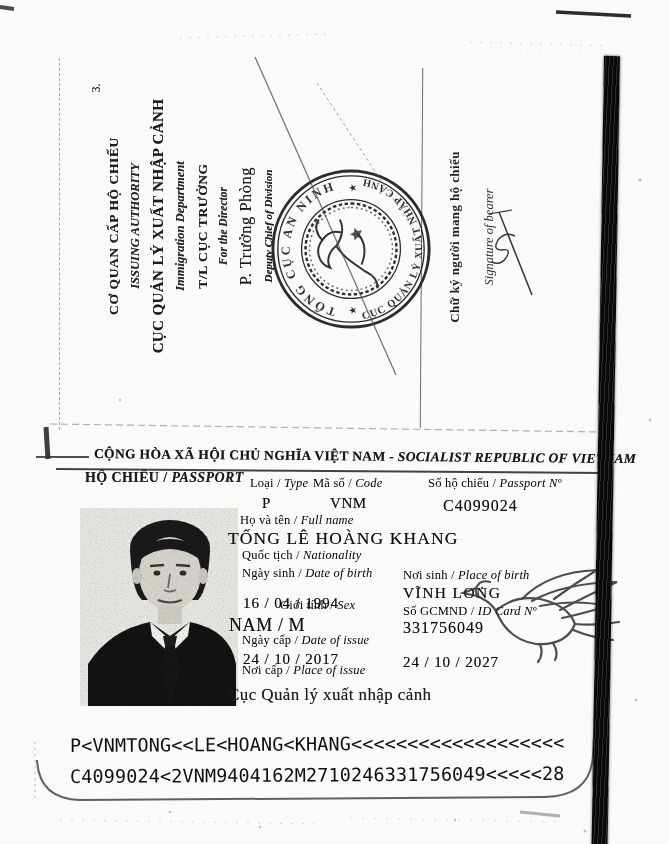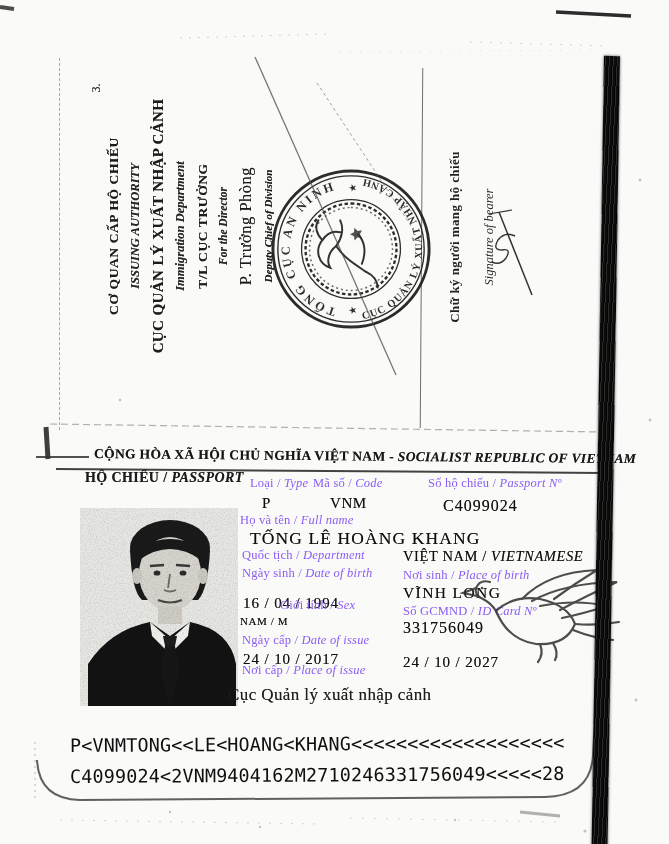--- a/index.html
+++ b/index.html
@@ -30,26 +30,26 @@
   .band{position:absolute;left:604px;top:56px;width:16px;height:790px;
         transform:rotate(.9deg);transform-origin:50% 0;
         background:repeating-linear-gradient(92deg,#050505 0 1px,#2a2a28 1px 2px,#0c0c0c 2px 4px);
         box-shadow:0 0 3px rgba(20,20,20,.7);}
   
   .hdr{left:94px;top:446px;font-size:13.5px;font-weight:700;letter-spacing:.35px;
        transform:rotate(.55deg);transform-origin:0 50%;color:#161616;}
   .hdr .en{font-style:italic;}
   .doc-title{left:85px;top:470px;font-size:14px;font-weight:700;letter-spacing:.4px;}
   .doc-title .en{font-style:italic;margin-top:48px;}
-  .lb{font-size:12.5px;color:#8b5cf6;letter-spacing:.2px;}
+  .lb{font-size:12.5px;color:#000000;letter-spacing:.2px;}
   .lb .en{font-style:italic;}
   .val{font-size:15px;color:#101010;letter-spacing:.6px;}
   .val .en{font-style:italic;}
   .val-lg{font-size:16px;letter-spacing:1px;}
-  .name{font-size:17.5px;letter-spacing:1.1px;color:#0e0e0e;margin-left:22px;}
+  .name{font-size:17.5px;letter-spacing:1.1px;color:#0e0e0e;}
   .poi-val{font-size:17px;letter-spacing:.4px;}
   .mrz{left:70px;font-family:"DejaVu Sans Mono","Liberation Mono",monospace;
        font-size:18.5px;letter-spacing:.1px;color:#0f0f0f;
        transform:rotate(-.35deg);transform-origin:0 50%;}
   .photo{position:absolute;left:80px;top:508px;width:158px;height:198px;}
   .dove{position:absolute;left:456px;top:566px;width:170px;height:100px;opacity:.85;}
   .artifacts{position:absolute;left:0;top:0;width:669px;height:844px;pointer-events:none;}
   .ink{text-shadow:0 0 .45px rgba(10,10,10,.55);}
 </style>
 </head>
@@ -156,42 +156,39 @@
     </g>
     <rect width="158" height="198" filter="url(#grain)" opacity="0.3"></rect>
   </svg>
 
   <div class="abs lb" style="left:240px;top:513px;">
     <span>Họ và tên</span><span> / </span><span class="en">Full name</span>
   </div>
   <div class="abs name ink" style="left:228px;top:528px;">TỐNG LÊ HOÀNG KHANG</div>
 
   <div class="abs lb" style="left:242px;top:548px;">
-    <span>Quốc tịch</span><span> / </span><span class="en">Department</span>
-  </div>
-  <div class="abs val ink" style="left:403px;top:548px;font-size:14.5px;">
-    <span>VIỆT NAM</span><span> / </span><span class="en">VIETNAMESE</span>
+    <span>Quốc tịch</span><span> / </span><span class="en">Nationality</span>
   </div>
 
   <div class="abs lb" style="left:242px;top:566px;">
     <span>Ngày sinh</span><span> / </span><span class="en">Date of birth</span>
   </div>
   <div class="abs lb" style="left:403px;top:568px;">
     <span>Nơi sinh</span><span> / </span><span class="en">Place of birth</span>
   </div>
   <div class="abs val ink" style="left:243px;top:583px;letter-spacing:.9px;margin-top:12px;">16 / 04 / 1994</div>
   <div class="abs val ink" style="left:403px;top:584px;font-size:15.5px;letter-spacing:1.4px;">VĨNH LONG</div>
 
   <div class="abs lb" style="left:240px;top:598px;margin-left:40px;">
     <span>Giới tính</span><span> / </span><span class="en">Sex</span>
   </div>
   <div class="abs lb" style="left:403px;top:604px;">
     <span>Số GCMND</span><span> / </span><span class="en">ID Card Nº</span>
   </div>
-  <div class="abs val ink" style="left:240px;top:615px;font-size:11px;">NAM / M</div>
+  <div class="abs val ink" style="left:229px;top:615px;font-size:18px;">NAM / M</div>
   <div class="abs val val-lg ink" style="left:403px;top:619px;">331756049</div>
 
   <div class="abs lb" style="left:242px;top:633px;">
     <span>Ngày cấp</span><span> / </span><span class="en">Date of issue</span>
   </div>
   <div class="abs val ink" style="left:243px;top:651px;letter-spacing:.9px;">24 / 10 / 2017</div>
   <div class="abs val ink" style="left:403px;top:654px;letter-spacing:.9px;">24 / 10 / 2027</div>
 
   <div class="abs lb" style="left:242px;top:663px;">
     <span>Nơi cấp</span><span> / </span><span class="en">Place of issue</span>

